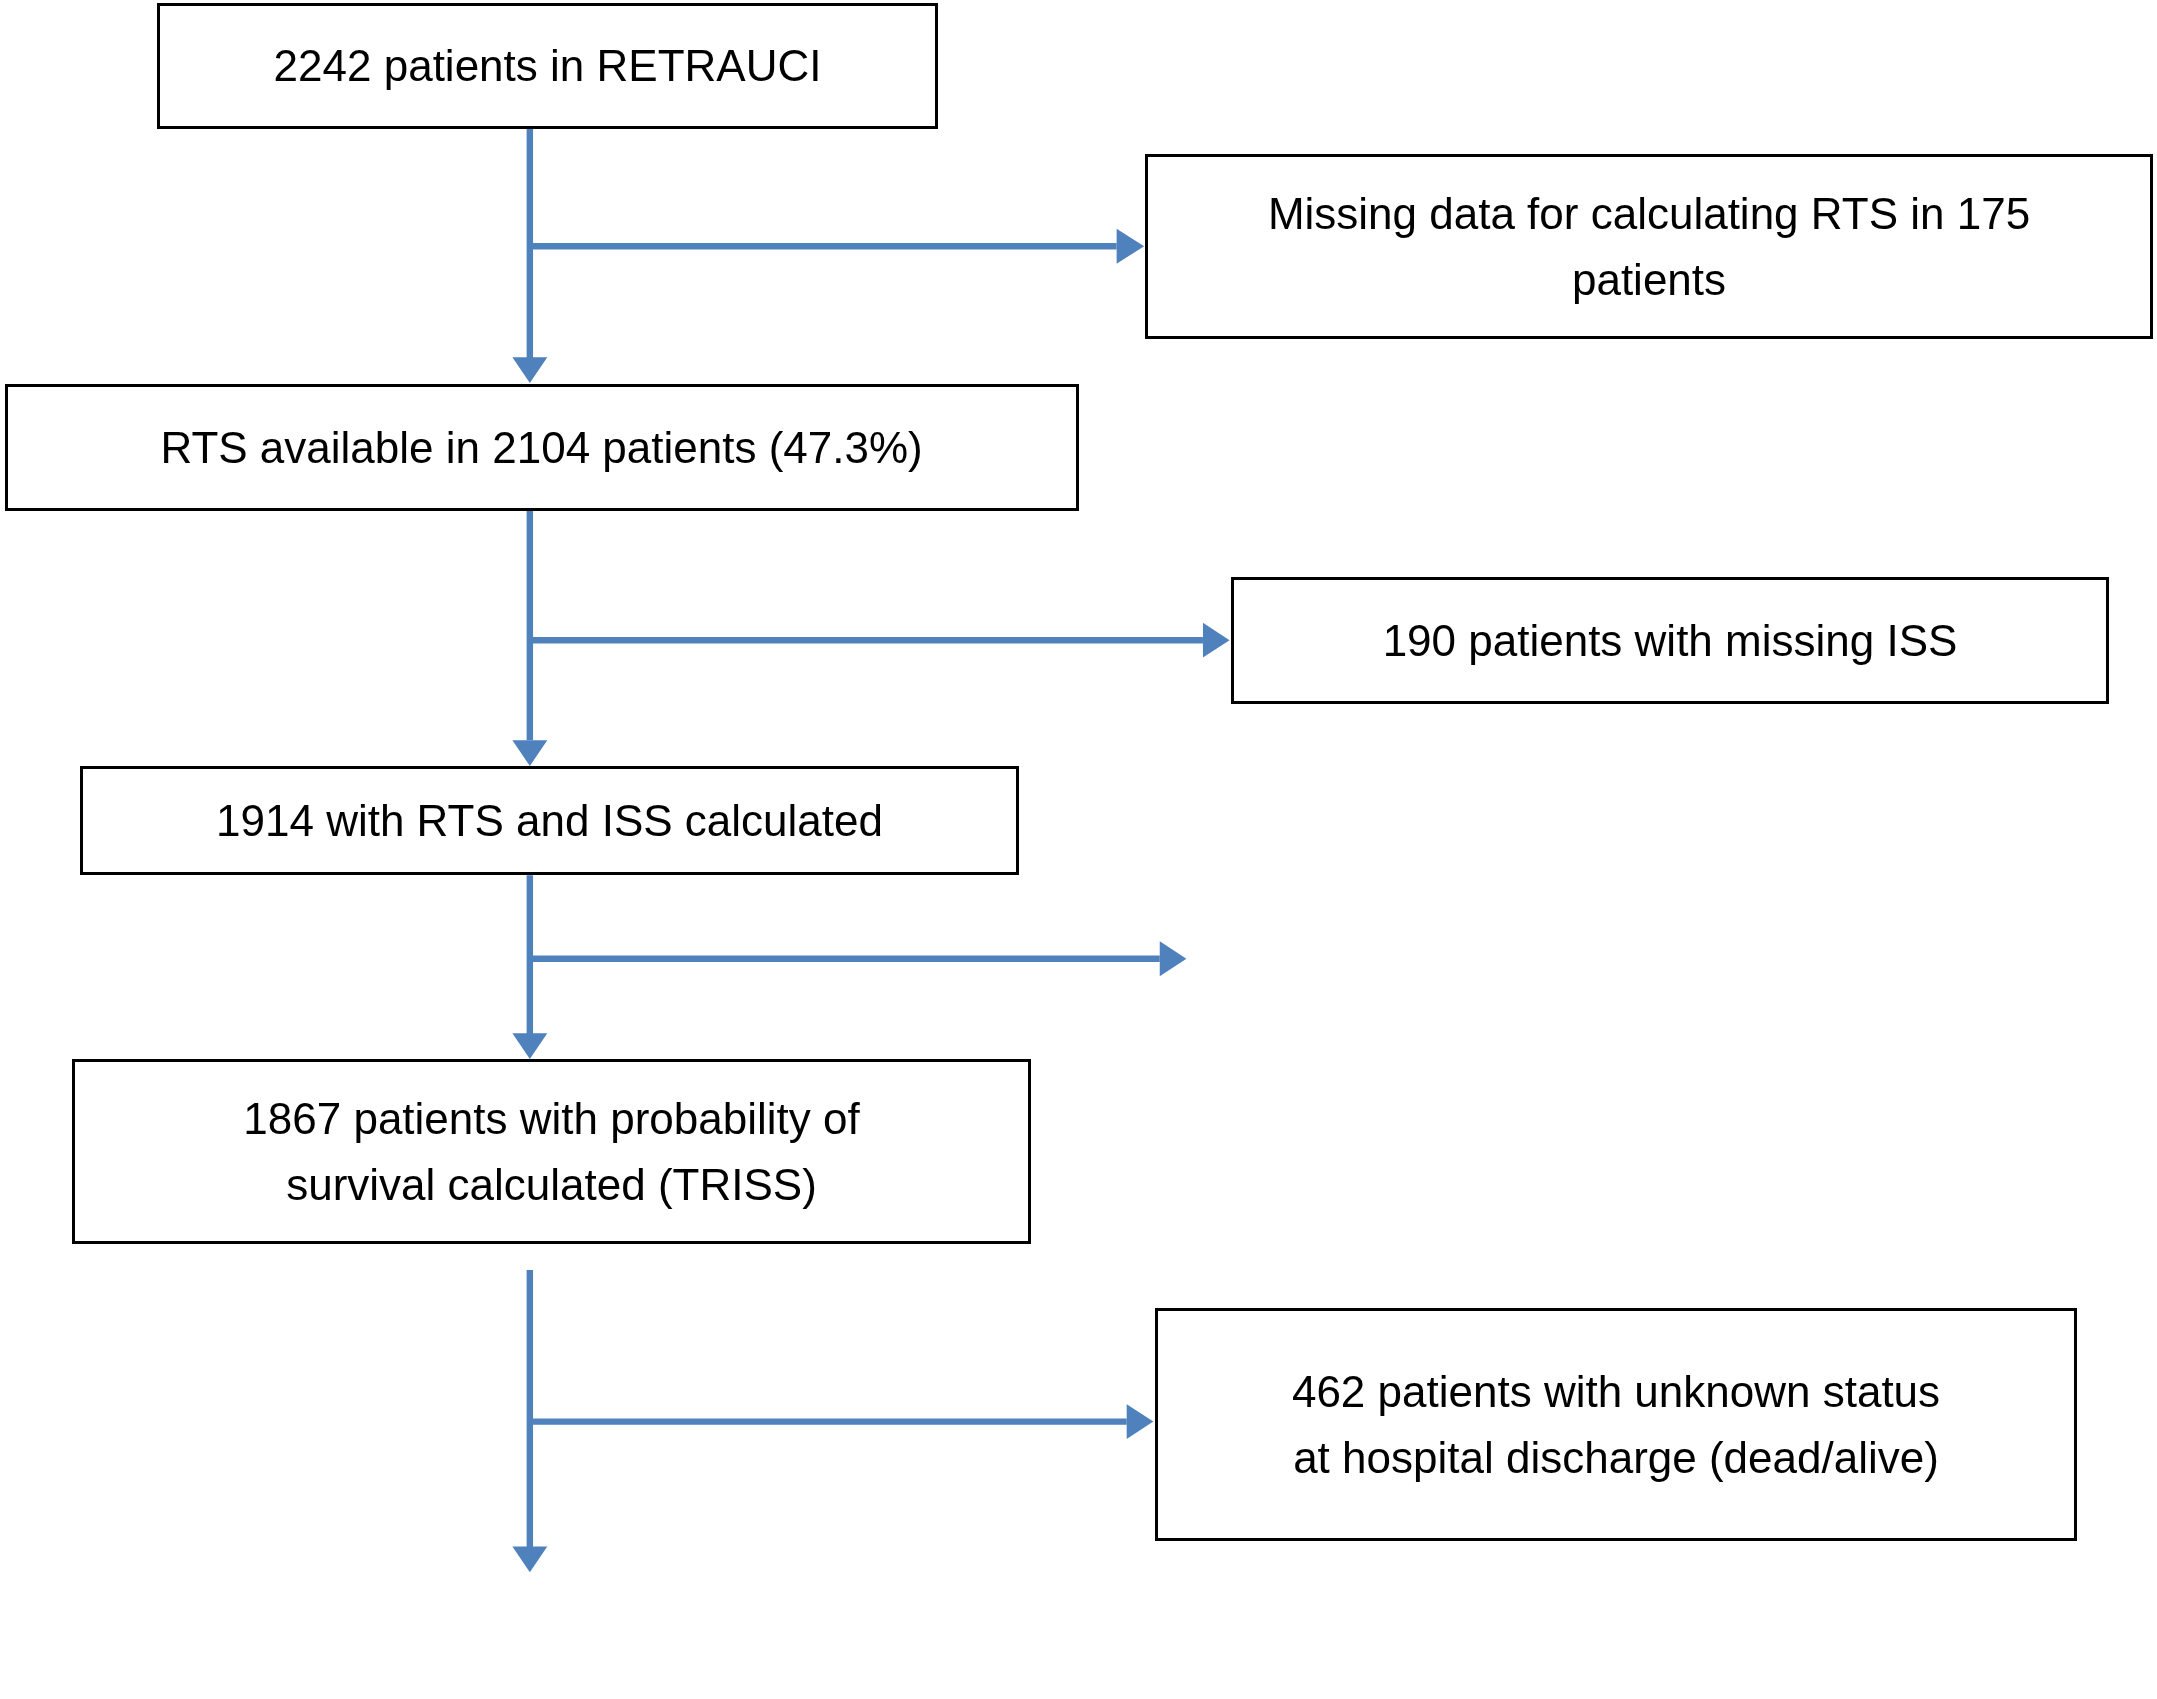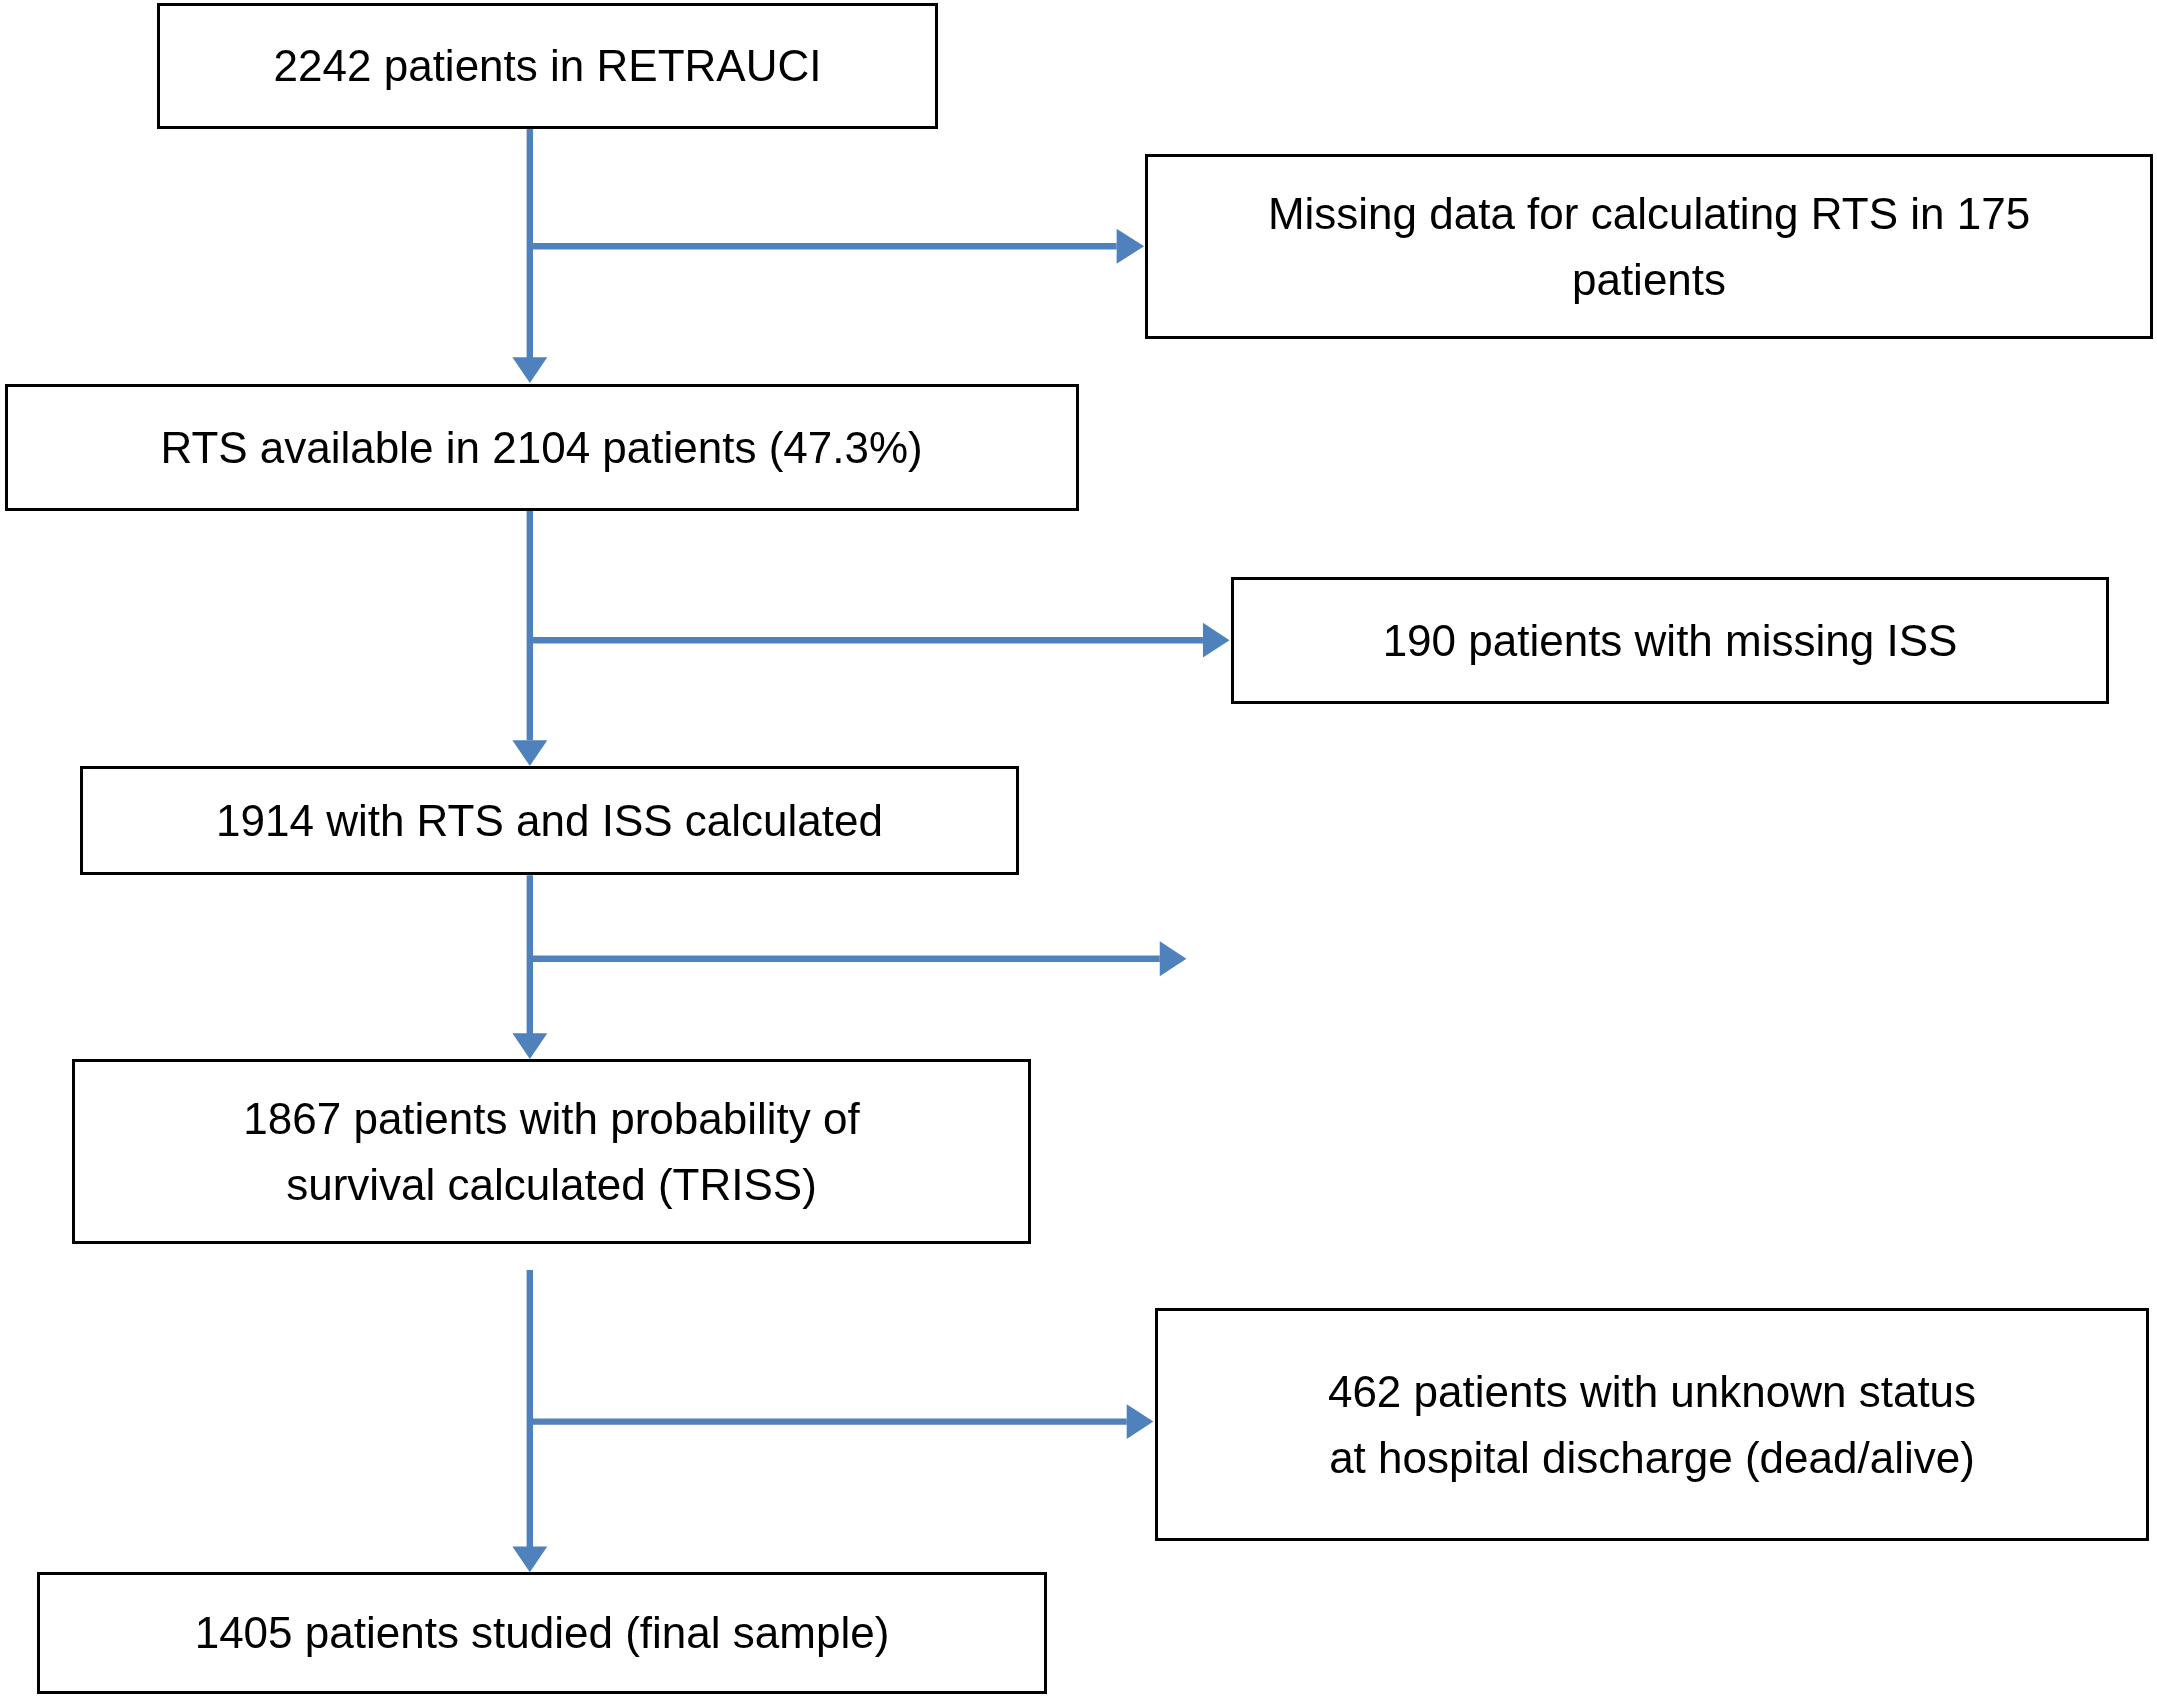--- a/index.html
+++ b/index.html
@@ -80,33 +80,30 @@
 
   <div class="box" style="left:80px; top:766px; width:939px; height:109px;">
     <span class="label">1914 with RTS and ISS calculated</span>
   </div>
 
   <div class="box" style="left:72px; top:1059px; width:959px; height:185px;">
     <span class="label">1867 patients with probability of
 survival calculated (TRISS)</span>
   </div>
 
-  <div class="box" style="left:37px; top:1572px; width:1010px; height:122px;">
-    <span class="label">1405 patients studied (final sample)</span>
-  </div>
 
   <div class="box" style="left:1145px; top:154px; width:1008px; height:185px;">
     <span class="label">Missing data for calculating RTS in 175
 patients</span>
   </div>
 
   <div class="box" style="left:1231px; top:577px; width:878px; height:127px;">
     <span class="label">190 patients with missing ISS</span>
   </div>
 
 
-  <div class="box" style="left:1155px; top:1308px; width:994px; height:233px;">
+  <div class="box" style="left:1155px; top:1308px; width:922px; height:233px;">
     <span class="label">462 patients with unknown status
 at hospital discharge (dead/alive)</span>
   </div>
 
 </div>
 
 
 </body></html>

